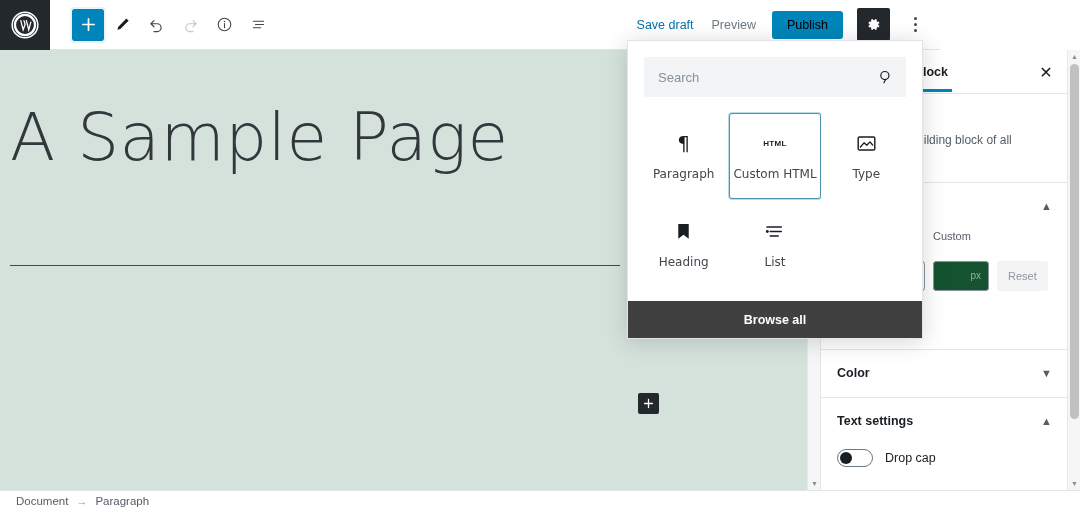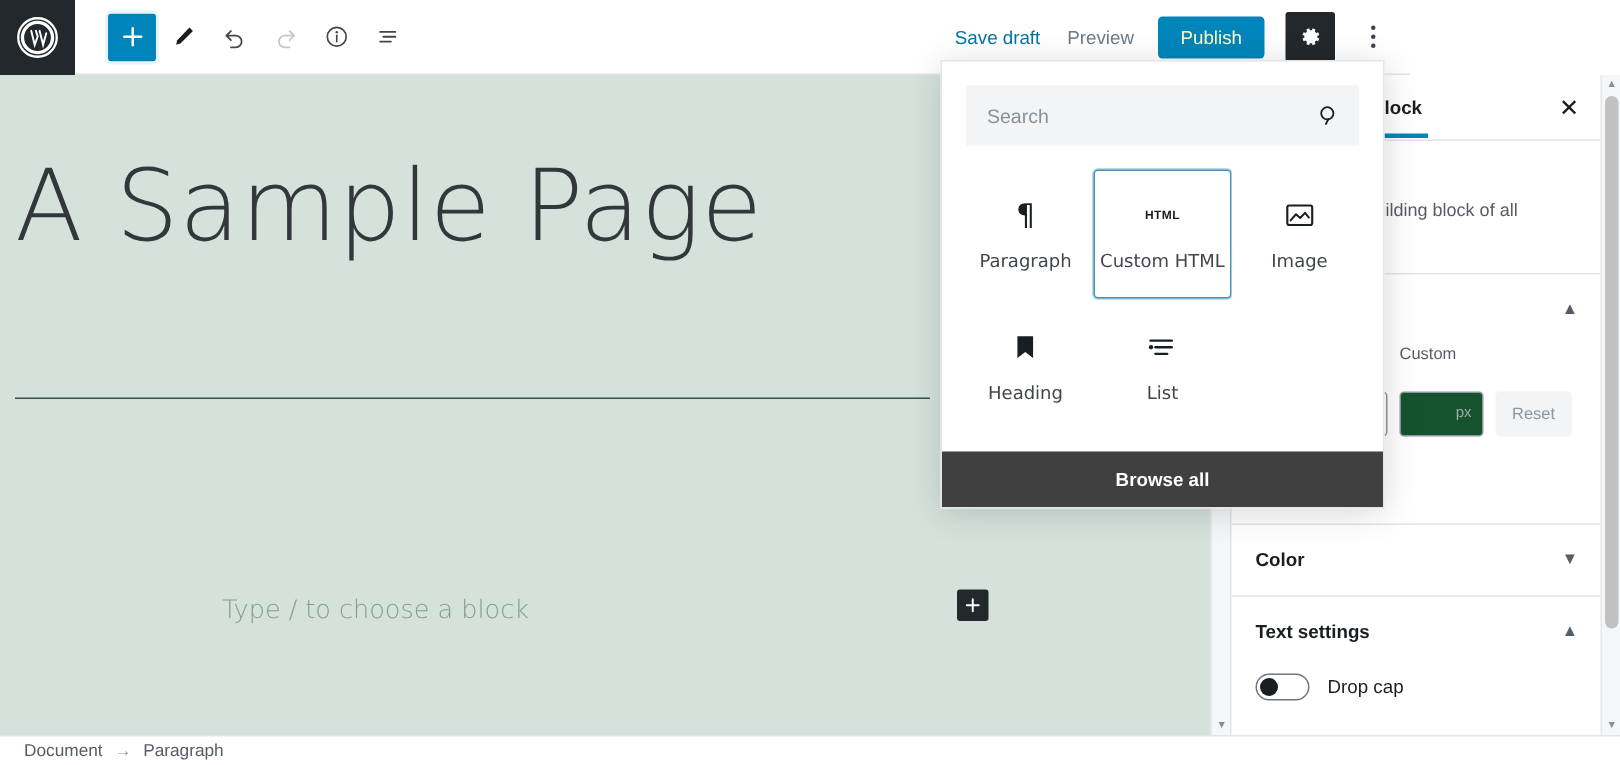--- a/index.html
+++ b/index.html
@@ -31,21 +31,21 @@
   .tb-btn svg { display: block; }
   .tb-spacer { flex: 1 1 auto; }
   .tb-right { display: flex; align-items: center; gap: 14px; padding-right: 14px; }
   .link-btn {
     background: none; border: none; cursor: pointer;
     font-family: "Liberation Sans", sans-serif; font-size: 12.5px;
     color: #0073aa; padding: 4px 2px; white-space: nowrap;
   }
   .link-btn.muted { color: #6d7b84; }
   .publish-btn {
-    background: #0085ba; color: #fef9c3; border: none; cursor: pointer;
+    background: #0085ba; color: #000000; border: none; cursor: pointer;
     font-family: "Liberation Sans", sans-serif; font-size: 12.5px;
     padding: 7px 15px; border-radius: 3px; white-space: nowrap;
   }
   .gear-btn {
     width: 33px; height: 33px; background: #23282d; border: none;
     border-radius: 2px; cursor: pointer;
     display: flex; align-items: center; justify-content: center;
   }
   .kebab-btn {
     width: 22px; height: 30px; background: none; border: none; cursor: pointer;
@@ -309,21 +309,20 @@
         <i></i>
         <i></i>
       </button>
     </div>
   </div>
 
   <div class="canvas-wrap">
     <div class="canvas-inner">
       <div class="post-title">A Sample Page</div>
       <div class="title-rule"></div>
-      <div class="para-placeholder">Type / to choose a block</div>
       <button class="inline-adder">
         <svg width="11" height="11" viewBox="0 0 16 16">
             <path d="M8 2.2v11.6M2.2 8h11.6" stroke="#fff" stroke-width="1.9" stroke-linecap="round"></path>
           </svg>
       </button>
     </div>
   </div>
 
   <div class="canvas-scroll">
     <div class="arr up">▲</div>
@@ -431,21 +430,21 @@
         <span class="ins-label">Custom HTML</span>
       </div>
 
       <div class="ins-item">
         <span class="ins-ico">
           <svg width="21" height="21" viewBox="0 0 22 22">
             <rect x="2.3" y="4.2" width="17.4" height="13.6" rx="1.4" fill="none" stroke="#191e23" stroke-width="1.5"></rect>
             <path d="M4.6 14.6 8.4 10.3l2.9 2.6 3.4-3.6 2.7 3.3" fill="none" stroke="#191e23" stroke-width="1.4" stroke-linecap="round" stroke-linejoin="round"></path>
           </svg>
         </span>
-        <span class="ins-label">Image</span>
+        <span class="ins-label">Type</span>
       </div>
 
       <div class="ins-item">
         <span class="ins-ico">
           <svg width="19" height="21" viewBox="0 0 20 22">
             <path d="M4.5 3.2h11v15.4l-5.5-4.2-5.5 4.2z" fill="#191e23"></path>
           </svg>
         </span>
         <span class="ins-label">Heading</span>
       </div>

